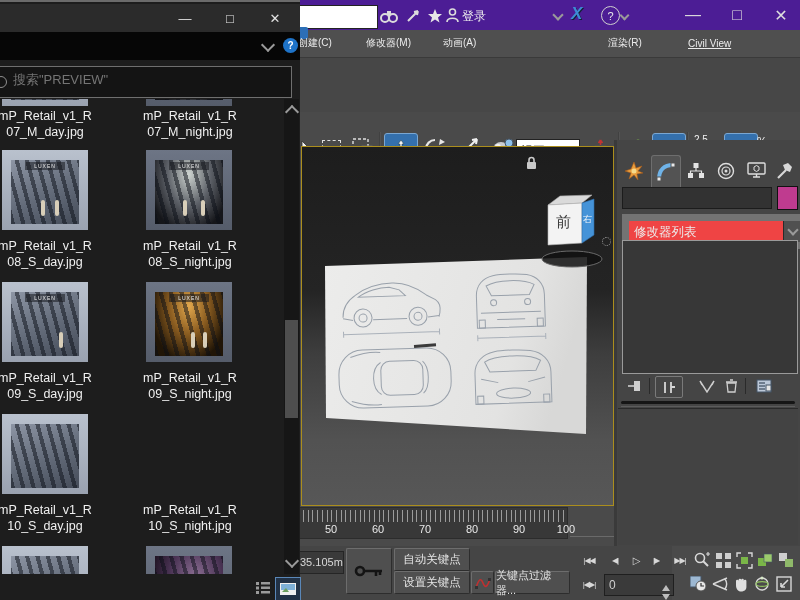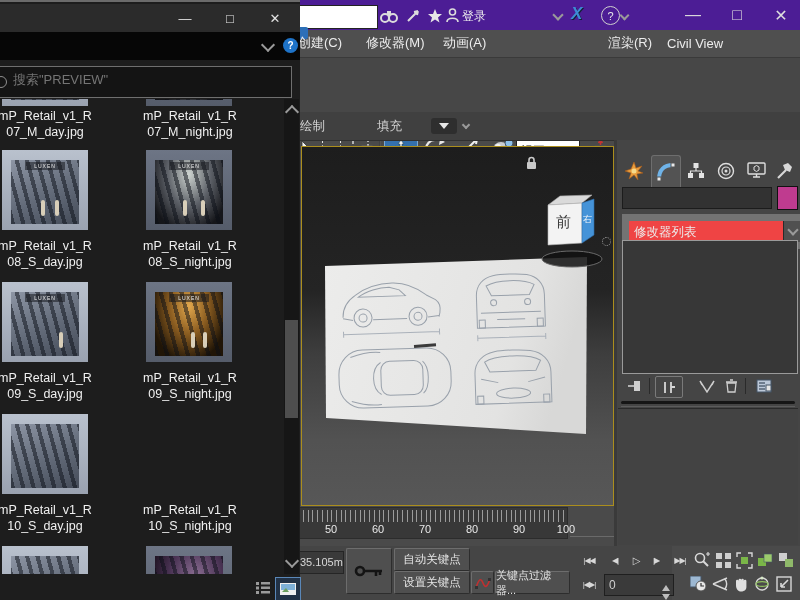--- a/index.html
+++ b/index.html
@@ -5,21 +5,21 @@
   html,body{margin:0;padding:0;background:#222;}
   #root{position:relative;width:800px;height:600px;overflow:hidden;
         font-family:"Liberation Sans","DejaVu Sans",sans-serif;
         background:#4a4a4a;-webkit-font-smoothing:antialiased;}
   .a{position:absolute;}
   .ctr{display:flex;align-items:center;justify-content:center;}
   .glyph{color:#dedede;}
   
   #titlebar{left:0;top:0;width:800px;height:30px;background:#4c1d95;}
   #menubar{left:0;top:30px;width:800px;height:27px;background:#4f4f4f;border-bottom:1px solid #3a3a3a;}
-  .menu-item{position:absolute;top:0;height:26px;display:flex;align-items:center;color:#ececec;font-size:13px;padding:0 6px;}
+  .menu-item{position:absolute;top:0;height:26px;display:flex;align-items:center;color:#ececec;font-size:10px;padding:0 6px;}
   #toolbar{left:0;top:58px;width:800px;height:54px;background:#474747;}
   .tbtn{position:absolute;top:76px;width:30px;height:30px;display:flex;align-items:center;justify-content:center;}
   .tbtn.active{background:#3470ad;border:1px solid #7aa7d2;border-radius:3px;top:75px;width:32px;height:32px;}
   .tsep{position:absolute;top:74px;width:2px;height:34px;background:linear-gradient(90deg,#383838,#5c5c5c);}
   #ribbon{left:0;top:112px;width:800px;height:28px;background:#404040;border-bottom:1px solid #303030;}
   .ribbon-lbl{position:absolute;top:0;height:28px;display:flex;align-items:center;color:#d6d6d6;font-size:12.5px;}
   
   #viewport{left:301px;top:146px;width:311px;height:358px;border:1px solid #ab8e1d;
             background:linear-gradient(#1d1d1d 0%,#242424 40%,#3e3e3e 58%,#525252 82%,#575757 100%);overflow:hidden;}
   
@@ -102,21 +102,21 @@
     <span class="a ctr glyph" style="left:723px;top:4px;width:28px;height:22px;">□</span>
     <span class="a ctr glyph" style="left:767px;top:4px;width:28px;height:22px;">✕</span>
   </div>
 
   <div class="a" id="menubar">
     <span class="a" style="left:296px;top:-3px;width:12px;height:12px;background:#2c6fb7;border-radius:2px;"></span>
     <span class="menu-item" style="left:292px;">创建(C)</span>
     <span class="menu-item" style="left:360px;">修改器(M)</span>
     <span class="menu-item" style="left:437px;">动画(A)</span>
     <span class="menu-item" style="left:602px;">渲染(R)</span>
-    <span class="menu-item" style="left:661px;">Civil View</span>
+    <span class="menu-item" style="left:682px;text-decoration:underline;">Civil View</span>
   </div>
 
   <div class="a" id="toolbar">
     <span class="tbtn" style="left:292px;">
       <svg width="14" height="18">
           <path d="M2,1 L12,11 L7,11 L9,17 L6,17 L5,11 L2,14 Z" fill="#f0f0f0" stroke="#333" stroke-width="0.8"></path>
         </svg>
     </span>
     <span class="tbtn" style="left:316px;">
       <span style="width:17px;height:17px;border:1.5px dashed #e0e0e0;"></span>
@@ -189,30 +189,20 @@
     </span>
     <span class="tbtn" style="left:756px;">
       <span style="position:absolute;left:1px;top:1px;color:#f2f2f2;font-size:11px;">%</span>
       <span style="position:absolute;right:2px;bottom:3px;width:11px;height:9px;border:3px solid #c23232;border-top:none;border-radius:0 0 7px 7px;"></span>
     </span>
     <span class="tbtn" style="left:788px;">
       <span style="position:absolute;left:2px;bottom:4px;width:11px;height:9px;border:3px solid #c23232;border-top:none;border-radius:0 0 7px 7px;"></span>
     </span>
   </div>
 
-  <div class="a" id="ribbon">
-    <span class="ribbon-lbl" style="left:300px;">绘制</span>
-    <span class="ribbon-lbl" style="left:377px;">填充</span>
-    <span class="a ctr" style="left:431px;top:6px;width:26px;height:16px;background:#2e2e2e;border-radius:3px;">
-      <svg width="10" height="6">
-          <path d="M0,0 L10,0 L5,6 Z" fill="#e6e6e6"></path>
-        </svg>
-    </span>
-    <span class="a chev" style="left:463px;top:10px;width:4px;height:4px;"></span>
-  </div>
 
   <div class="a" id="viewport">
 
     <svg class="a" style="left:0;top:0;" width="310" height="357">
       <defs>
         <linearGradient id="pg" x1="0" y1="0" x2="1" y2="0.2">
           <stop offset="0" stop-color="#ececeb"></stop>
             <stop offset="0.8" stop-color="#e3e3e2"></stop>
             <stop offset="1" stop-color="#d8d8d7"></stop>
         </linearGradient>

